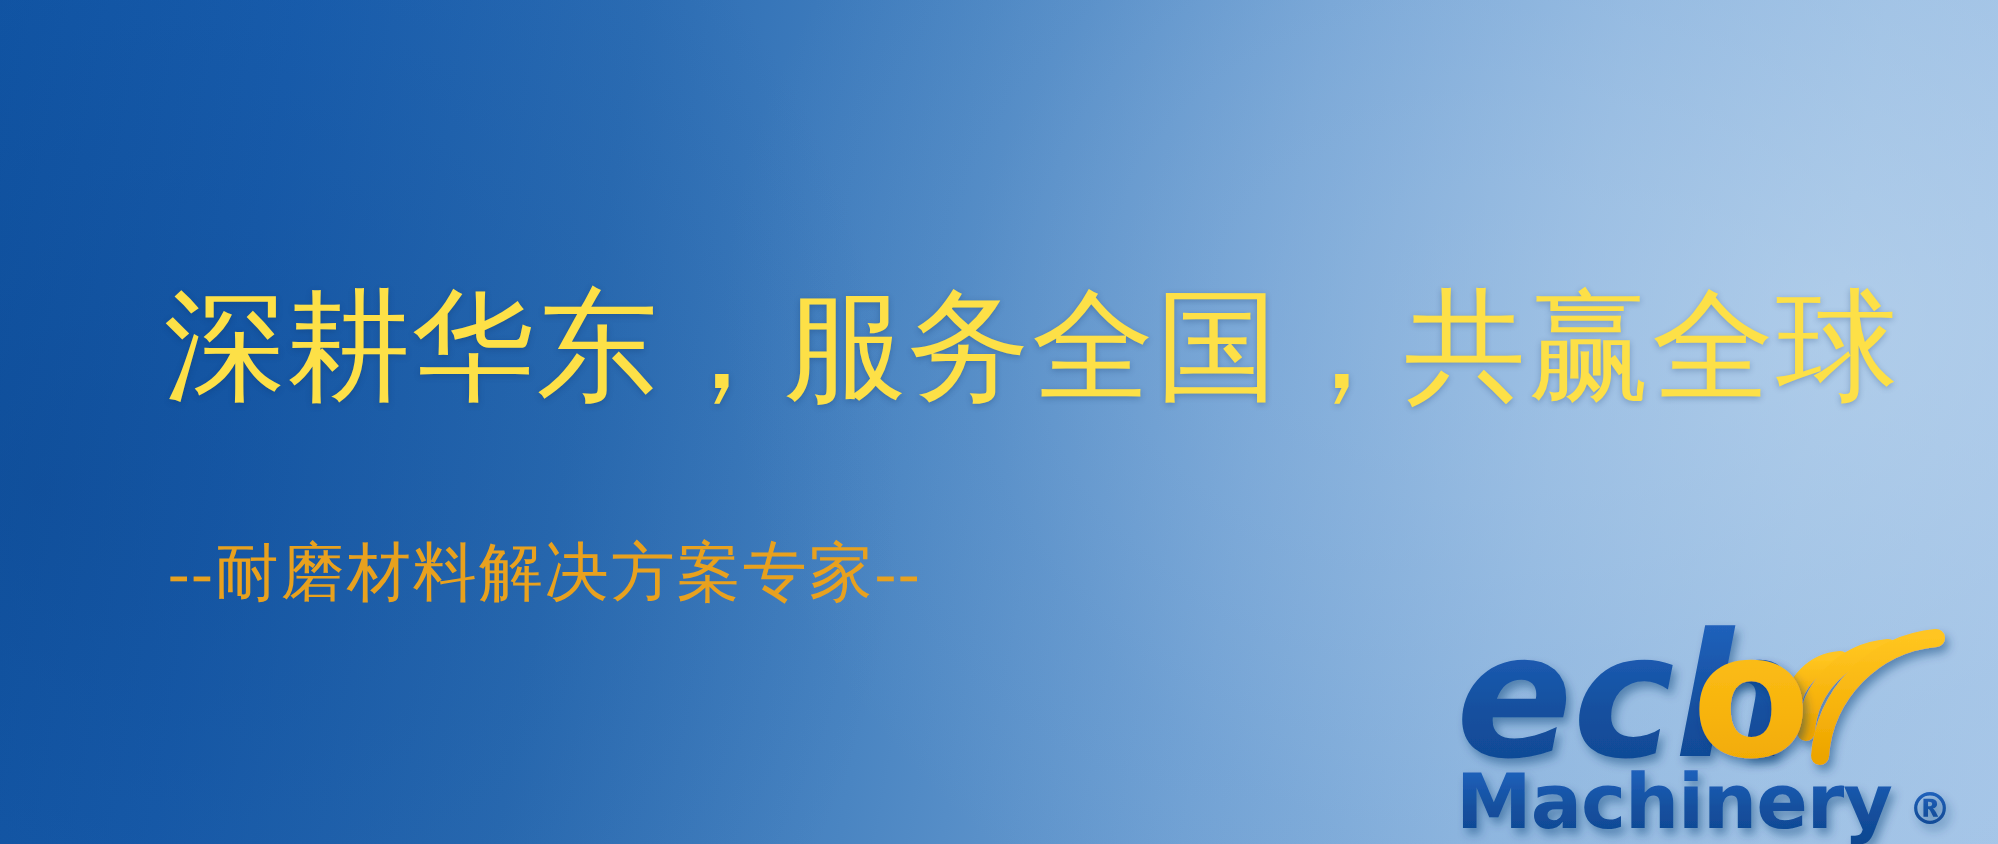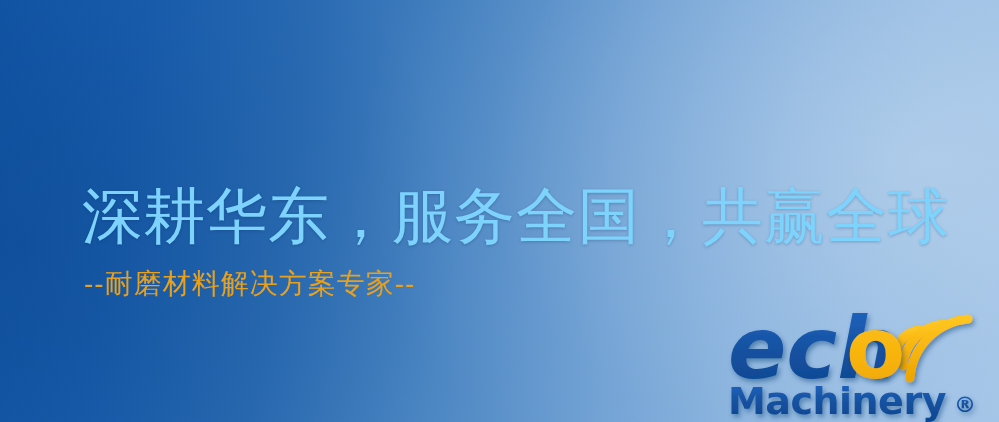--- a/index.html
+++ b/index.html
@@ -45,36 +45,35 @@
         rgba(8, 62, 130, 0.38) 0%,
         rgba(10, 70, 140, 0.16) 45%,
         rgba(0, 0, 0, 0) 72%);
   }
 
   
   .headline {
     position: absolute;
     left: 82px;
     top: 147px;
-    color: #7dd3fc;
-    font-family: Liberation Serif, serif;
+    color: #fde047;
+    font-family: Liberation Mono, monospace;
     font-size: 61px;
     line-height: 1.05;
     letter-spacing: 1px;
     white-space: nowrap;
     text-shadow: 0 1px 3px rgba(10, 48, 96, 0.28);
-    margin-top: 38px;
   }
   .subtitle {
     position: absolute;
     left: 84px;
     top: 265px;
     color: #e8a11e;
-    font-family: Liberation Sans, sans-serif;
-    font-size: 28px;
+    font-family: Liberation Serif, serif;
+    font-size: 32px;
     letter-spacing: 1px;
     white-space: nowrap;
   }
 
   
   .logo {
     position: absolute;
     left: 726px;
     top: 296px;
     width: 257px;

